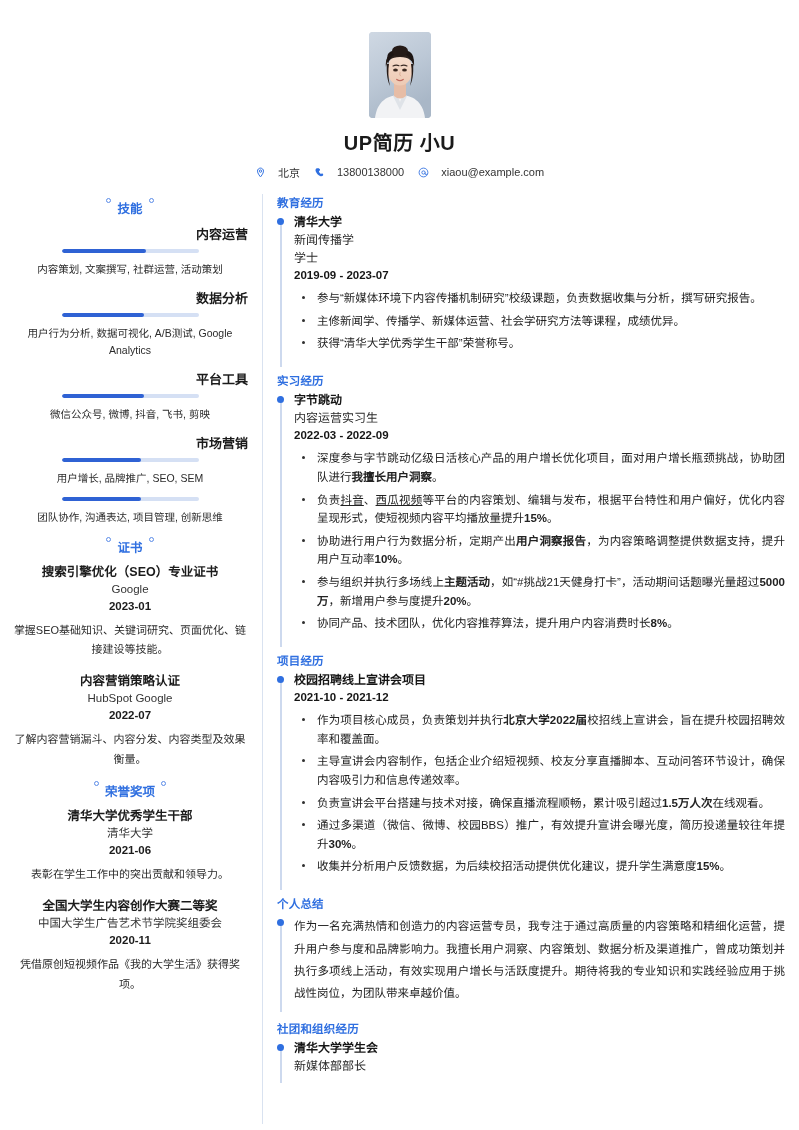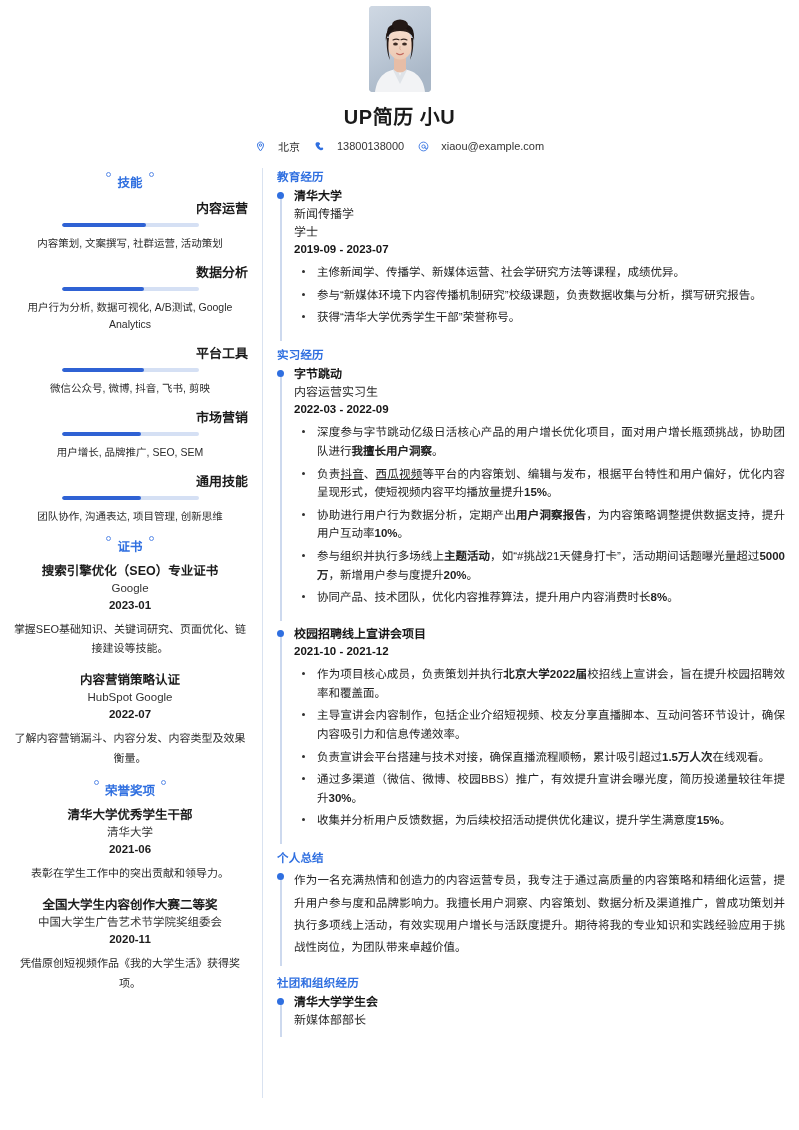--- a/index.html
+++ b/index.html
@@ -10,21 +10,21 @@
   body {
     width: 799px; height: 1130px;
     font-family: "Liberation Sans", "DejaVu Sans", sans-serif;
     color: #222;
     overflow: hidden;
     position: relative;
   }
 
   
   .header {
-    padding-top: 6px;
+    padding-top: 32px;
     text-align: center;
   }
   .avatar {
     width: 62px; height: 86px;
     margin: 0 auto;
     border-radius: 4px;
     overflow: hidden;
     position: relative;
     background: linear-gradient(170deg,#c6d0dc 0%, #b9c5d3 45%, #aab7c6 100%);
   }
@@ -362,21 +362,20 @@
         <div class="skill-desc">微信公众号, 微博, 抖音, 飞书, 剪映</div>
       </div>
       <div class="skill-block">
         <div class="skill-name">市场营销</div>
         <div class="skill-bar-track">
           <div class="skill-bar-fill" style="width: 58%;"></div>
         </div>
         <div class="skill-desc">用户增长, 品牌推广, SEO, SEM</div>
       </div>
       <div class="skill-block">
-        <div class="skill-name">通用技能</div>
         <div class="skill-bar-track">
           <div class="skill-bar-fill" style="width: 58%;"></div>
         </div>
         <div class="skill-desc">团队协作, 沟通表达, 项目管理, 创新思维</div>
       </div>
     </div>
 
     <div class="l-section-title" style="margin-top:10px">
       <span class="deco-ring"></span>
       <span>证书</span>
@@ -426,22 +425,22 @@
 
     <div class="r-section">
       <div class="r-section-title">教育经历</div>
       <div class="entry">
         <span class="entry-dot"></span>
         <div class="entry-org">清华大学</div>
         <div class="entry-sub">新闻传播学</div>
         <div class="entry-sub">学士</div>
         <div class="entry-date">2019-09 - 2023-07</div>
         <ul class="bullets">
+          <li>参与“新媒体环境下内容传播机制研究”校级课题，负责数据收集与分析，撰写研究报告。</li>
           <li>主修新闻学、传播学、新媒体运营、社会学研究方法等课程，成绩优异。</li>
-          <li>参与“新媒体环境下内容传播机制研究”校级课题，负责数据收集与分析，撰写研究报告。</li>
           <li>获得“清华大学优秀学生干部”荣誉称号。</li>
         </ul>
       </div>
     </div>
 
     <div class="r-section">
       <div class="r-section-title">实习经历</div>
       <div class="entry">
         <span class="entry-dot"></span>
         <div class="entry-org">字节跳动</div>
@@ -451,20 +450,21 @@
           <li>深度参与字节跳动亿级日活核心产品的用户增长优化项目，面对用户增长瓶颈挑战，协助团队进行<span class="b">我擅长用户洞察</span>。</li>
           <li>负责<span class="u">抖音</span>、<span class="u">西瓜视频</span>等平台的内容策划、编辑与发布，根据平台特性和用户偏好，优化内容呈现形式，使短视频内容平均播放量提升<span class="b">15%</span>。</li>
           <li>协助进行用户行为数据分析，定期产出<span class="b">用户洞察报告</span>，为内容策略调整提供数据支持，提升用户互动率<span class="b">10%</span>。</li>
           <li>参与组织并执行多场线上<span class="b">主题活动</span>，如“#挑战21天健身打卡”，活动期间话题曝光量超过<span class="b">5000万</span>，新增用户参与度提升<span class="b">20%</span>。</li>
           <li>协同产品、技术团队，优化内容推荐算法，提升用户内容消费时长<span class="b">8%</span>。</li>
         </ul>
       </div>
     </div>
 
     <div class="r-section">
+      <div class="r-section-title">项目经历</div>
       <div class="entry">
         <span class="entry-dot"></span>
         <div class="entry-org">校园招聘线上宣讲会项目</div>
         <div class="entry-date">2021-10 - 2021-12</div>
         <ul class="bullets">
           <li>作为项目核心成员，负责策划并执行<span class="b">北京大学2022届</span>校招线上宣讲会，旨在提升校园招聘效率和覆盖面。</li>
           <li>主导宣讲会内容制作，包括企业介绍短视频、校友分享直播脚本、互动问答环节设计，确保内容吸引力和信息传递效率。</li>
           <li>负责宣讲会平台搭建与技术对接，确保直播流程顺畅，累计吸引超过<span class="b">1.5万人次</span>在线观看。</li>
           <li>通过多渠道（微信、微博、校园BBS）推广，有效提升宣讲会曝光度，简历投递量较往年提升<span class="b">30%</span>。</li>
           <li>收集并分析用户反馈数据，为后续校招活动提供优化建议，提升学生满意度<span class="b">15%</span>。</li>

